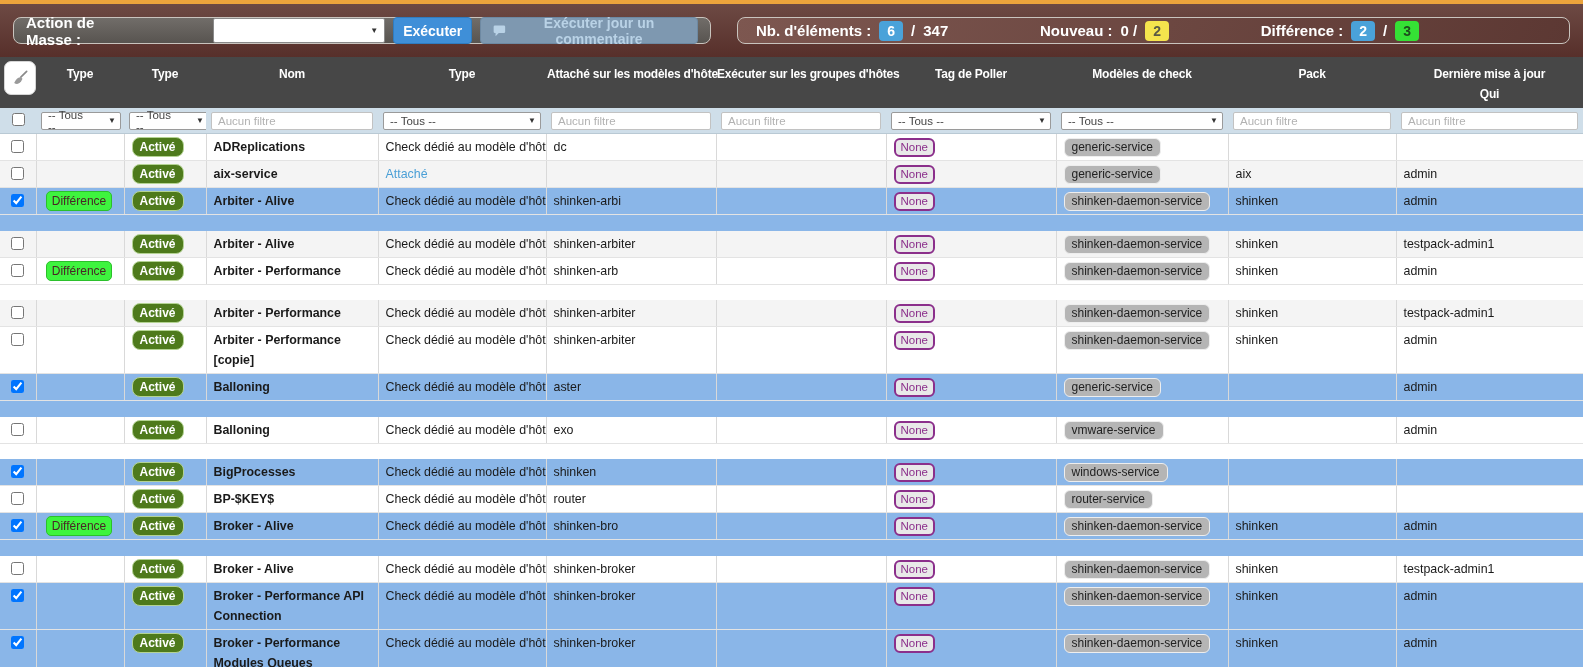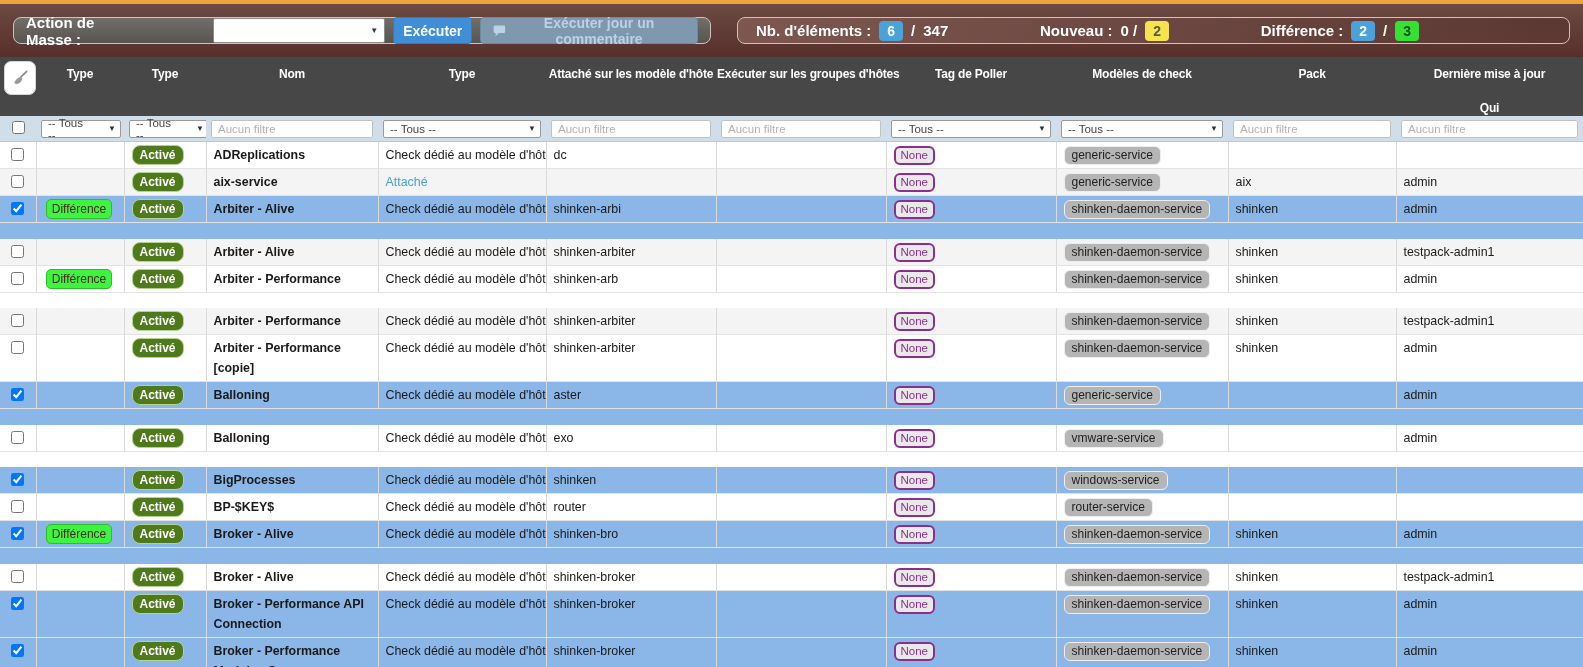--- a/index.html
+++ b/index.html
@@ -63,21 +63,21 @@
   .badge-stat.green  { background:var(--badge-green,#35e135);  color:#1d4d1d; }
 
   
   table { border-collapse:collapse; table-layout:fixed; width:1583px; }
   thead th {
     background:var(--header-bg,#474747); color:#fff;
     font-size:12px; font-weight:bold; letter-spacing:-0.2px;
     vertical-align:top; padding-top:10px; text-align:center;
     white-space:nowrap; height:51px;
   }
-  th .sub { display:block; margin-top:20px; }
+  th .sub { display:block; margin-top:6px; }
   .clear-btn {
     width:32px; height:34px; margin:2px 0 0 3px;
     background:#fff; border:1px solid #d5d5d5; border-radius:7px;
     display:flex; align-items:center; justify-content:center; padding:0;
   }
   .filters td {
     background:var(--filter-bg,#cfdee9);
     padding:3px 5px; height:24px; vertical-align:middle;
     border-bottom:1px solid #b9c9d4;
   }
@@ -193,21 +193,21 @@
           <svg width="20" height="20" viewBox="0 0 24 24">
             <path d="M20 4 L13 11" stroke="#8a8a8a" stroke-width="2" fill="none" stroke-linecap="round"></path>
             <path d="M13 11 C10 11 7 13 5 18 C8 20 12 20 15 13 Z" fill="#9a9a9a"></path>
           </svg>
         </button>
       </th>
       <th>Type</th>
       <th>Type</th>
       <th>Nom</th>
       <th>Type</th>
-      <th>Attaché sur les modèle d'hôte</th>
+      <th>Attaché sur les modèles d'hôte</th>
       <th>Exécuter sur les groupes d'hôtes</th>
       <th>Tag de Poller</th>
       <th>Modèles de check</th>
       <th>Pack</th>
       <th>
         <span>Dernière mise à jour</span>
         <span class="sub">Qui</span>
       </th>
     </tr>
     <tr class="filters">

